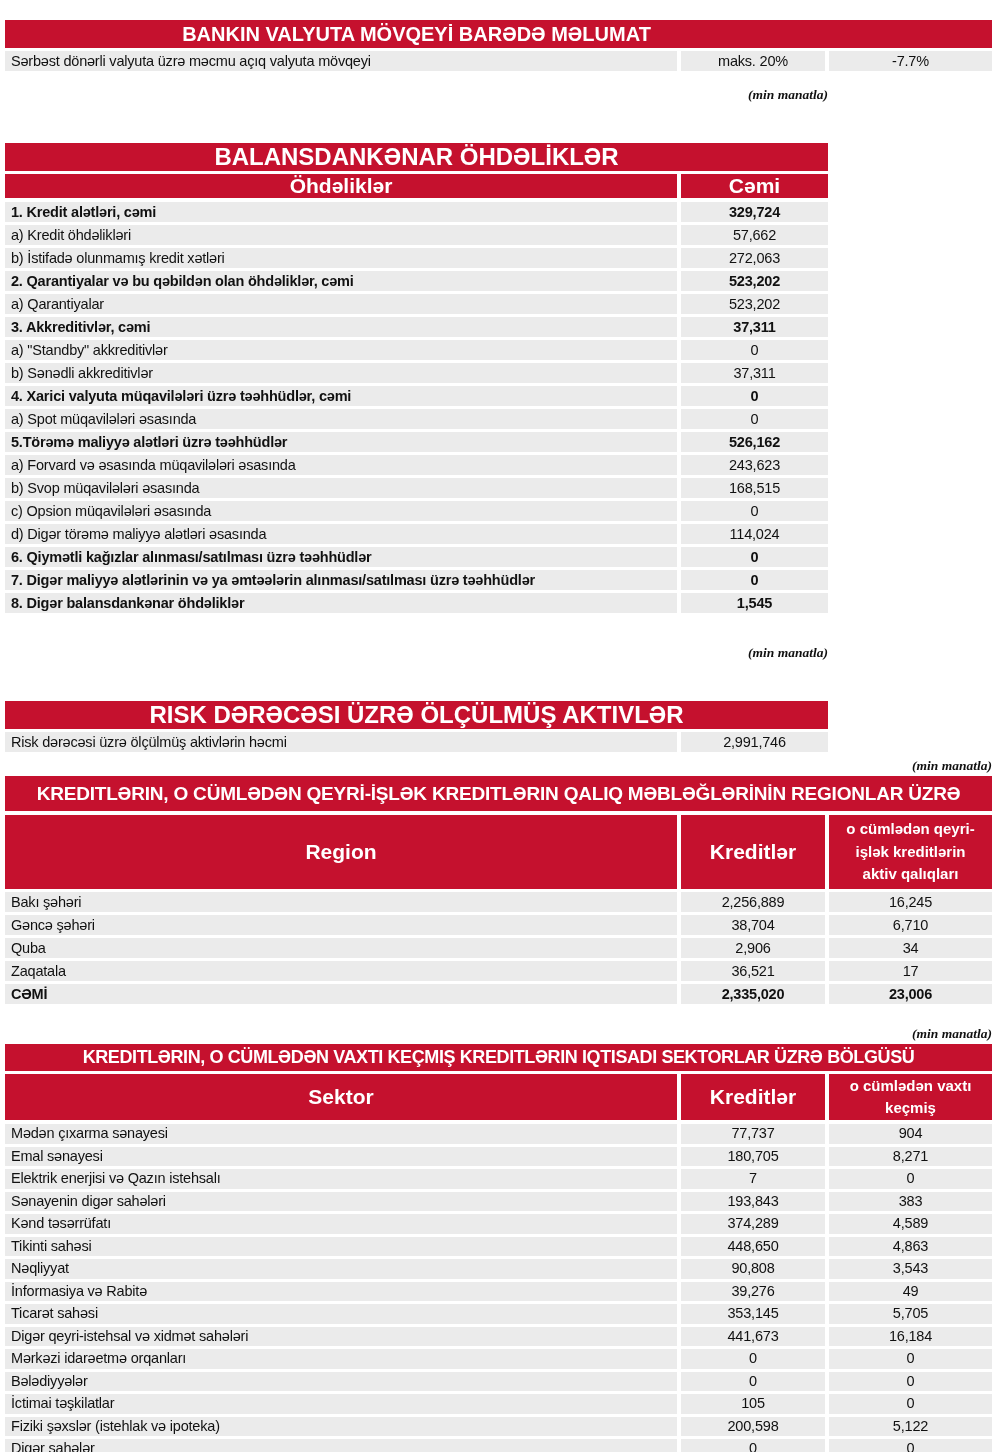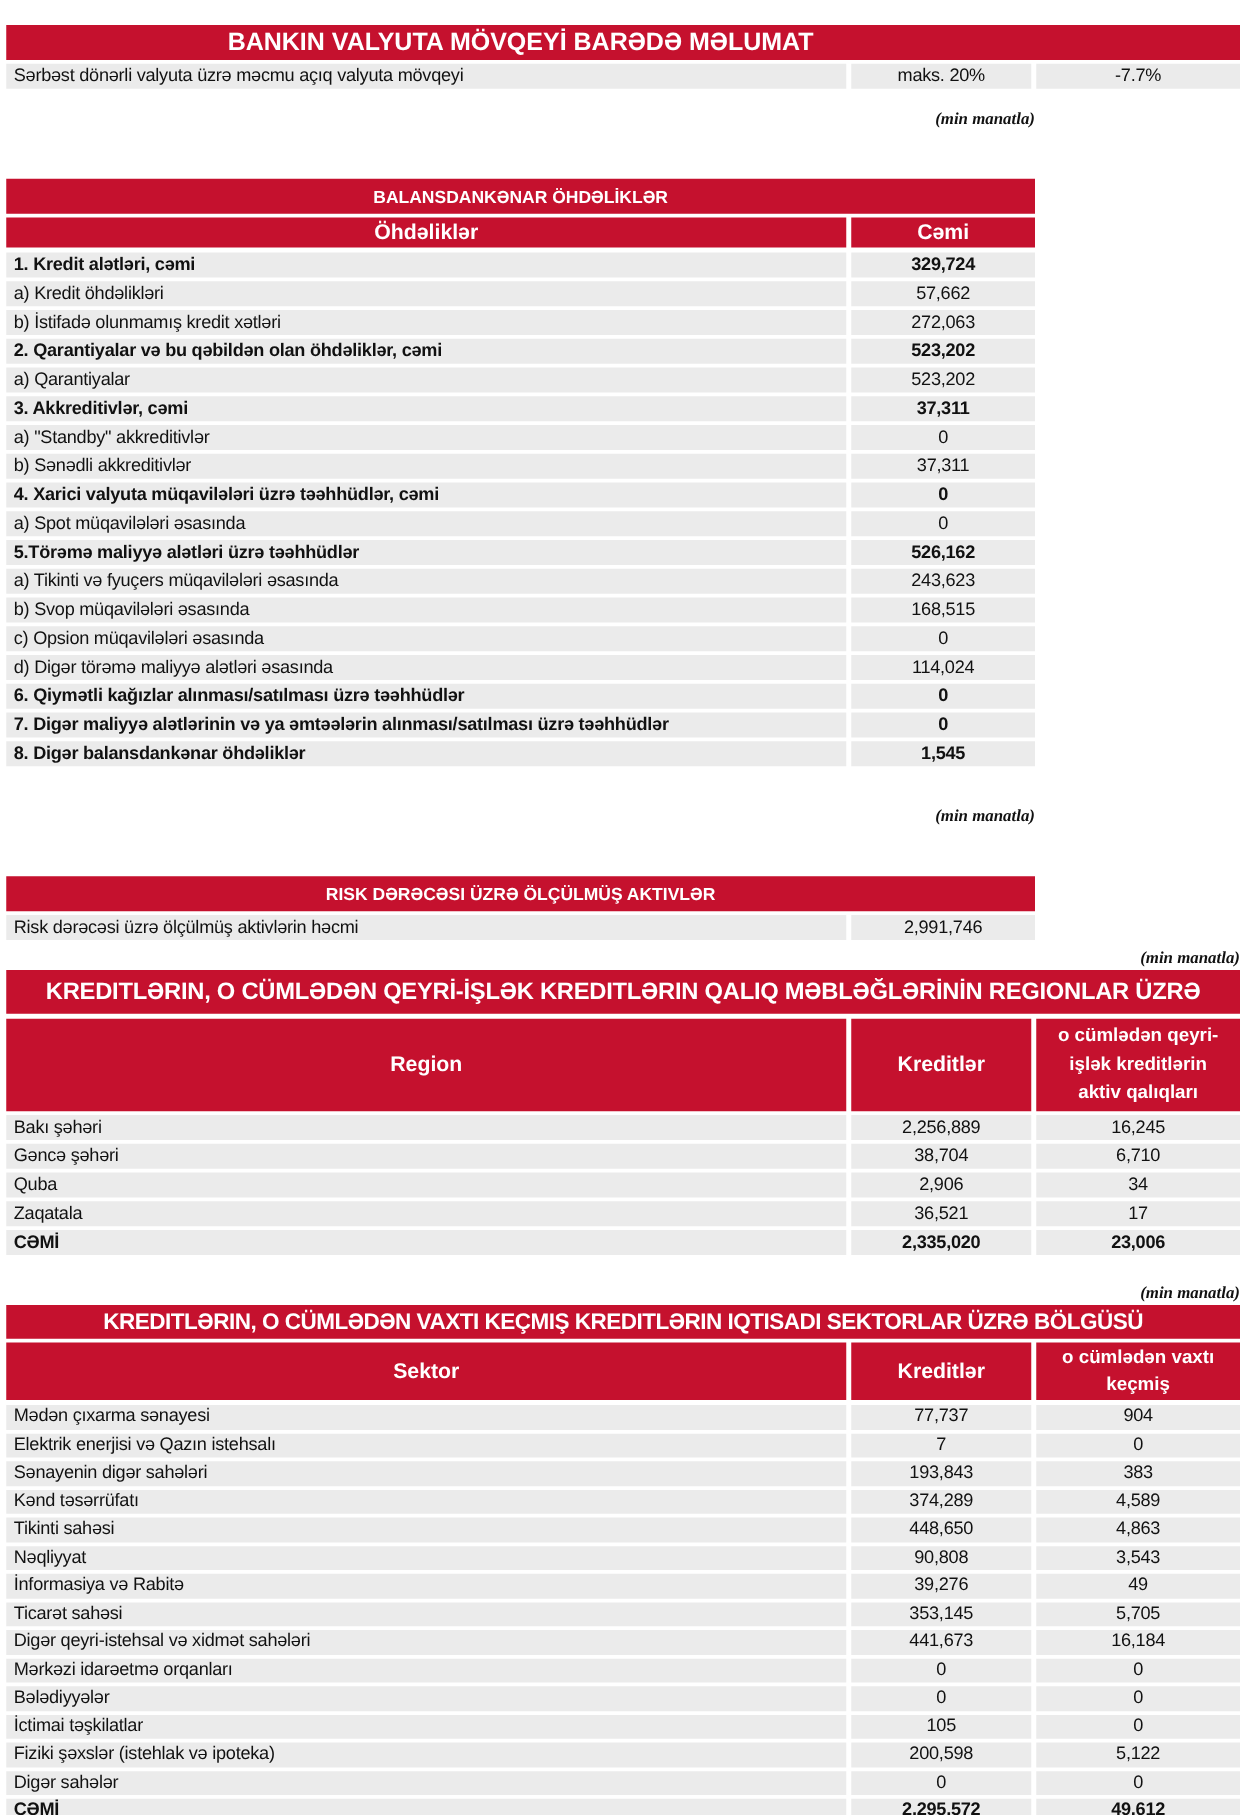--- a/index.html
+++ b/index.html
@@ -25,28 +25,28 @@
     font-size:14.5px;letter-spacing:-0.2px;white-space:nowrap;overflow:hidden;
   }
   .cell.label{padding-left:6px;text-align:left;}
   .cell.num{text-align:center;}
   .bold .cell{font-weight:bold;}
 
   
   .bar{background:var(--red);color:#fff;font-weight:bold;text-align:center;}
   .bar.full{width:987px;height:28px;line-height:28px;font-size:20px;margin-bottom:3px;}
   .bar.full .inner-narrow{display:block;width:823px;text-align:center;}
-  .bar.narrow{width:823px;height:28px;line-height:28px;font-size:14px;margin-bottom:3px;margin-top:40px;}
+  .bar.narrow{width:823px;height:28px;line-height:28px;font-size:24px;margin-bottom:3px;margin-top:40px;}
   .bar.wide-tall{width:987px;height:35px;line-height:35px;font-size:19px;margin-bottom:4px;letter-spacing:-0.2px;}
   .bar.wide-cond{width:987px;height:27px;line-height:27px;font-size:18px;margin-bottom:3px;letter-spacing:-0.4px;}
 
   
   .hdr .hcell{
     background:var(--red);color:#fff;font-weight:bold;text-align:center;
-    display:flex;align-items:center;justify-content:center;font-size:17px;
+    display:flex;align-items:center;justify-content:center;font-size:21px;
   }
   .hdr2{height:24px;margin-bottom:4px;}
   .hdr2 .hcell{height:24px;}
   .hdr-region{height:74px;margin-bottom:3px;}
   .hdr-region .hcell{height:74px;}
   .hdr-sector{height:46px;margin-bottom:4px;}
   .hdr-sector .hcell{height:46px;}
   .hcell.small{font-size:15px;line-height:1.5;padding:0 8px;white-space:normal;}
 
   
@@ -132,21 +132,21 @@
         </div>
         <div class="grid2 row">
           <div class="cell label">a) Spot müqavilələri əsasında</div>
           <div class="cell num">0</div>
         </div>
         <div class="grid2 row bold">
           <div class="cell label">5.Törəmə maliyyə alətləri üzrə təəhhüdlər</div>
           <div class="cell num">526,162</div>
         </div>
         <div class="grid2 row">
-          <div class="cell label">a) Tikinti və fyuçers müqavilələri əsasında</div>
+          <div class="cell label">a) Forvard və əsasında müqavilələri əsasında</div>
           <div class="cell num">243,623</div>
         </div>
         <div class="grid2 row">
           <div class="cell label">b) Svop müqavilələri əsasında</div>
           <div class="cell num">168,515</div>
         </div>
         <div class="grid2 row">
           <div class="cell label">c) Opsion müqavilələri əsasında</div>
           <div class="cell num">0</div>
         </div>
@@ -231,20 +231,25 @@
       <div class="hcell small">o cümlədən vaxtı keçmiş</div>
     </div>
     <div id="sector-rows">
 
     <div class="grid3 row">
           <div class="cell label">Mədən çıxarma sənayesi</div>
           <div class="cell num">77,737</div>
           <div class="cell num">904</div>
         </div>
         <div class="grid3 row">
+          <div class="cell label">Emal sənayesi</div>
+          <div class="cell num">180,705</div>
+          <div class="cell num">8,271</div>
+        </div>
+        <div class="grid3 row">
           <div class="cell label">Elektrik enerjisi və Qazın istehsalı</div>
           <div class="cell num">7</div>
           <div class="cell num">0</div>
         </div>
         <div class="grid3 row">
           <div class="cell label">Sənayenin digər sahələri</div>
           <div class="cell num">193,843</div>
           <div class="cell num">383</div>
         </div>
         <div class="grid3 row">

